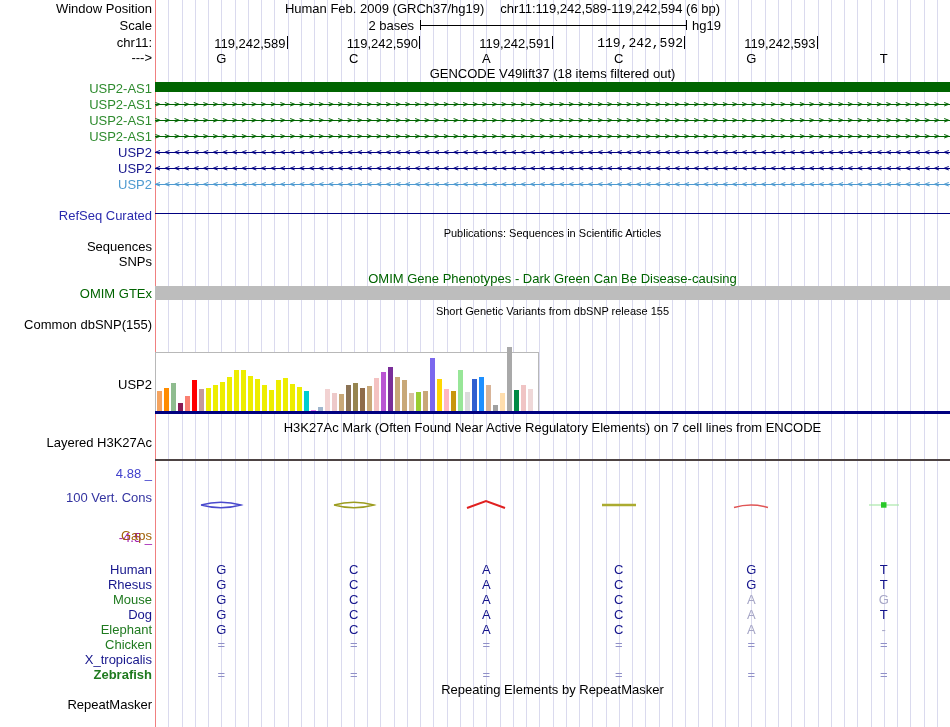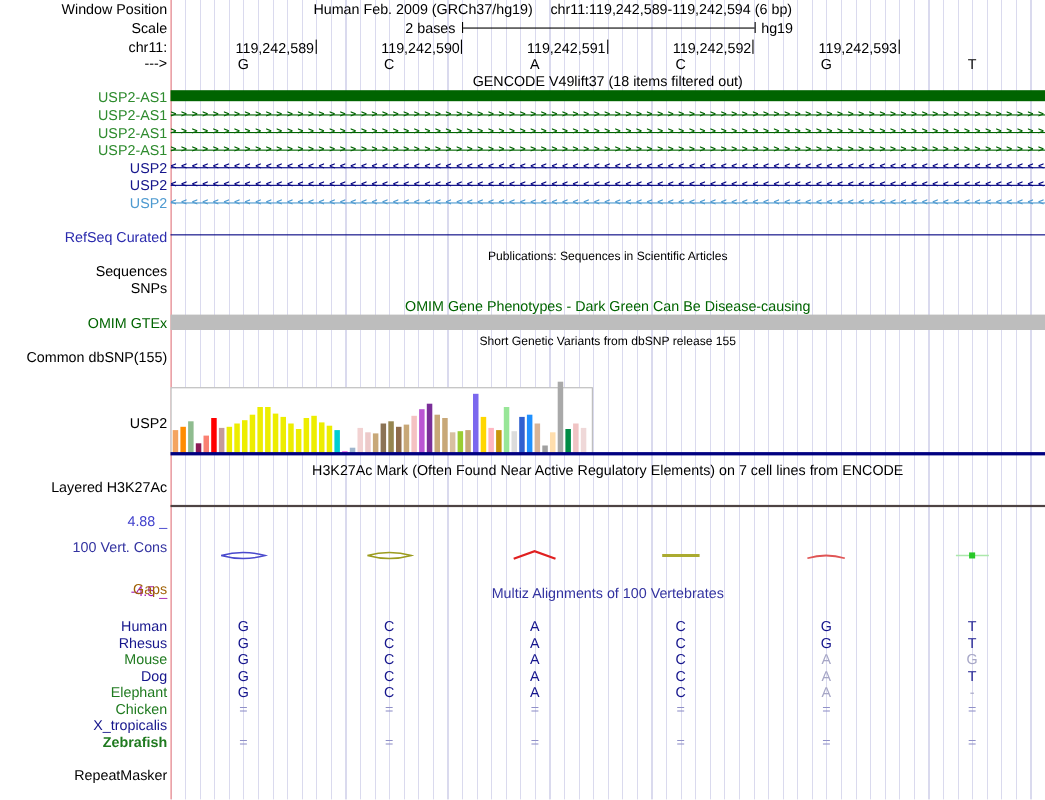--- a/index.html
+++ b/index.html
@@ -46,21 +46,21 @@
   <div id="scalebar"></div>
   <span class="abs" style="left:692px;top:18px">hg19</span>
 
   <div id="ruler">
       <div class="numlab" style="left: 285.5px; top: 36px;">119,242,589</div>
       <div class="tick" style="left: 286.5px; top: 36px; height: 13px;"></div>
       <div class="numlab" style="left: 418px; top: 36px;">119,242,590</div>
       <div class="tick" style="left: 419px; top: 36px; height: 13px;"></div>
       <div class="numlab" style="left: 550.5px; top: 36px;">119,242,591</div>
       <div class="tick" style="left: 551.5px; top: 36px; height: 13px;"></div>
-      <div class="numlab" style="left: 683px; top: 36px;">119,242,592</div>
+      <div class="numlab" style="left: 683px; top: 36px; font-family: Liberation Mono, monospace;">119,242,592</div>
       <div class="tick" style="left: 684px; top: 36px; height: 13px;"></div>
       <div class="numlab" style="left: 815.5px; top: 36px;">119,242,593</div>
       <div class="tick" style="left: 816.5px; top: 36px; height: 13px;"></div>
     </div>
   <div id="bases">
       <div class="cell" style="left: 221.25px; top: 51px;">G</div>
       <div class="cell" style="left: 353.75px; top: 51px;">C</div>
       <div class="cell" style="left: 486.25px; top: 51px;">A</div>
       <div class="cell" style="left: 618.75px; top: 51px;">C</div>
       <div class="cell" style="left: 751.25px; top: 51px;">G</div>
@@ -201,21 +201,20 @@
       <div class="mark" style="left: 728.25px; top: 498px;"><svg width="46" height="14" viewBox="0 0 46 14" xmlns="http://www.w3.org/2000/svg">
           <path d="M6 9.5 Q23 4.5 40 9.5" fill="none" stroke="#E05555" stroke-width="1.6"></path>
         </svg></div>
       <div class="mark" style="left: 860.75px; top: 498px;"><svg width="46" height="14" viewBox="0 0 46 14" xmlns="http://www.w3.org/2000/svg">
           <line x1="8" y1="7" x2="38" y2="7" stroke="#ABE8AB" stroke-width="1.2"></line>
           <rect x="20" y="4.2" width="5.5" height="5.5" fill="#28C828"></rect>
         </svg></div>
     </div>
   <div class="lbl" style="top:530px;color:#a21caf">-4.5 _</div>
 
-  <div class="title" style="top:533px;color:#3333A0">Multiz Alignments of 100 Vertebrates</div>
   <div class="lbl" style="top:528px;color:#a16207">Gaps</div>
   <div id="species">
       <div class="lbl" style="top: 562px; color: rgb(22, 22, 140);">Human</div>
       <div class="cell" style="left: 221.25px; top: 562px; color: rgb(20, 20, 140);">G</div>
       <div class="cell" style="left: 353.75px; top: 562px; color: rgb(20, 20, 140);">C</div>
       <div class="cell" style="left: 486.25px; top: 562px; color: rgb(20, 20, 140);">A</div>
       <div class="cell" style="left: 618.75px; top: 562px; color: rgb(20, 20, 140);">C</div>
       <div class="cell" style="left: 751.25px; top: 562px; color: rgb(20, 20, 140);">G</div>
       <div class="cell" style="left: 883.75px; top: 562px; color: rgb(20, 20, 140);">T</div>
       <div class="lbl" style="top: 577px; color: rgb(22, 22, 140);">Rhesus</div>
@@ -256,14 +255,15 @@
       <div class="lbl" style="top: 652px; color: rgb(22, 22, 140);">X_tropicalis</div>
       <div class="lbl" style="top: 667px; color: rgb(31, 122, 31); font-weight: bold;">Zebrafish</div>
       <div class="cell" style="left: 221.25px; top: 667px; color: rgb(144, 144, 200);">=</div>
       <div class="cell" style="left: 353.75px; top: 667px; color: rgb(144, 144, 200);">=</div>
       <div class="cell" style="left: 486.25px; top: 667px; color: rgb(144, 144, 200);">=</div>
       <div class="cell" style="left: 618.75px; top: 667px; color: rgb(144, 144, 200);">=</div>
       <div class="cell" style="left: 751.25px; top: 667px; color: rgb(144, 144, 200);">=</div>
       <div class="cell" style="left: 883.75px; top: 667px; color: rgb(144, 144, 200);">=</div>
     </div>
 
+  <div class="title" style="top:683px">Repeating Elements by RepeatMasker</div>
   <div class="lbl" style="top:697px">RepeatMasker</div>
 </div>
 
 </body></html>

